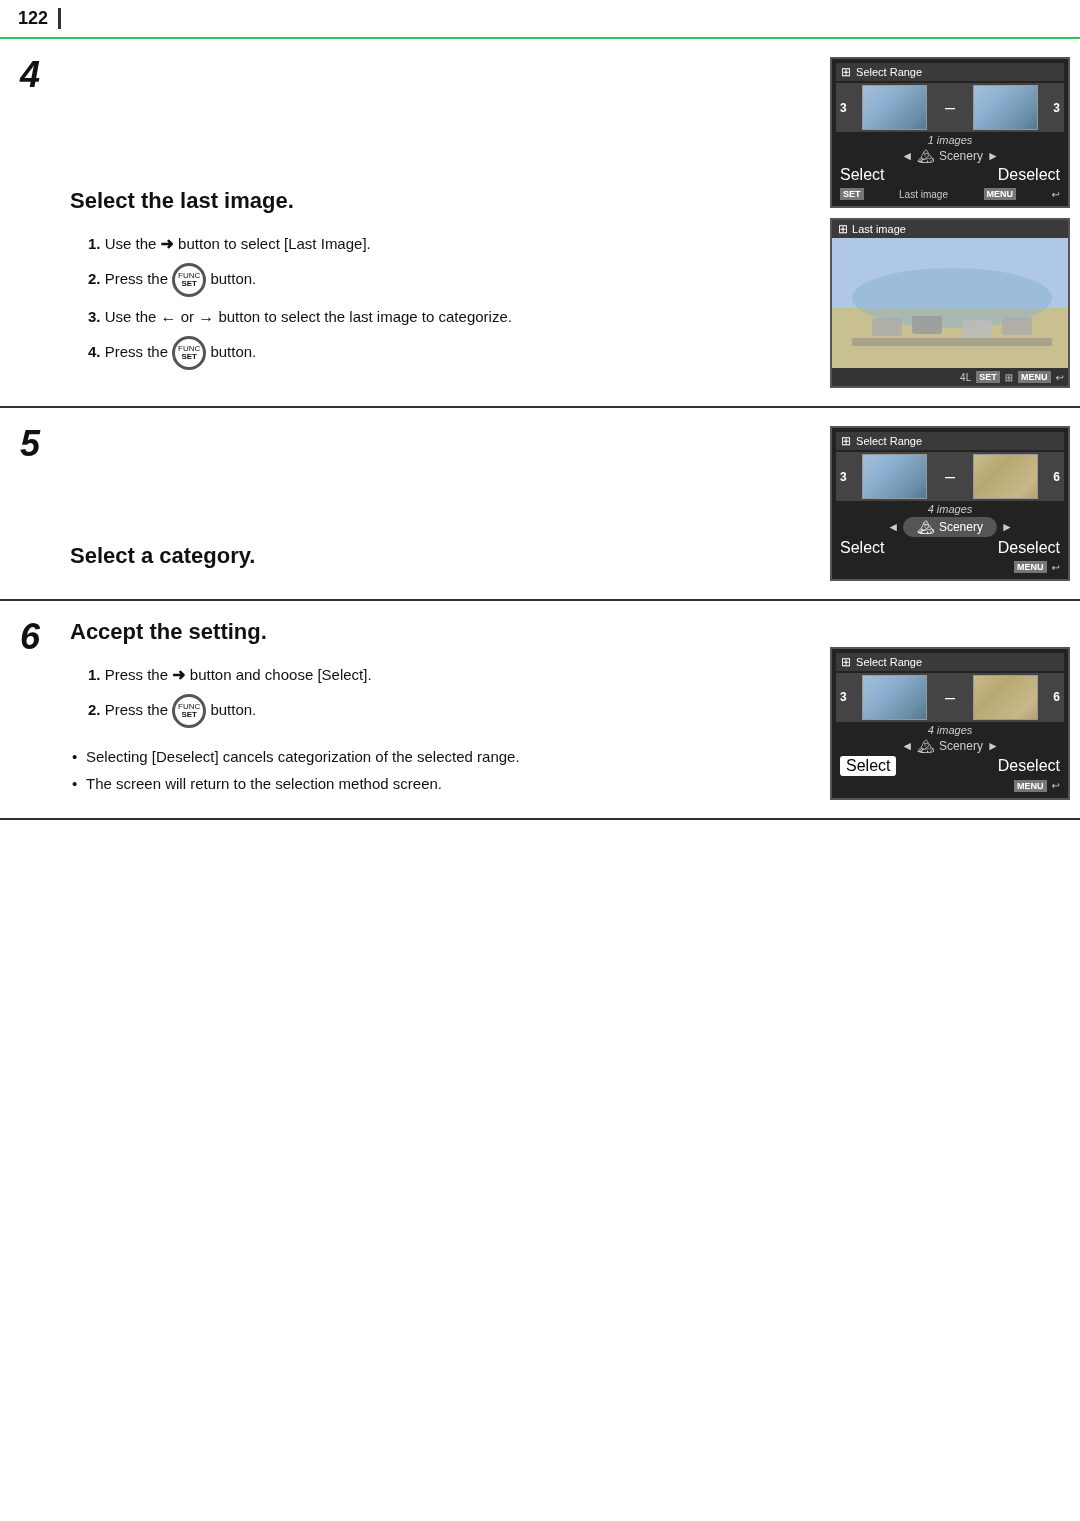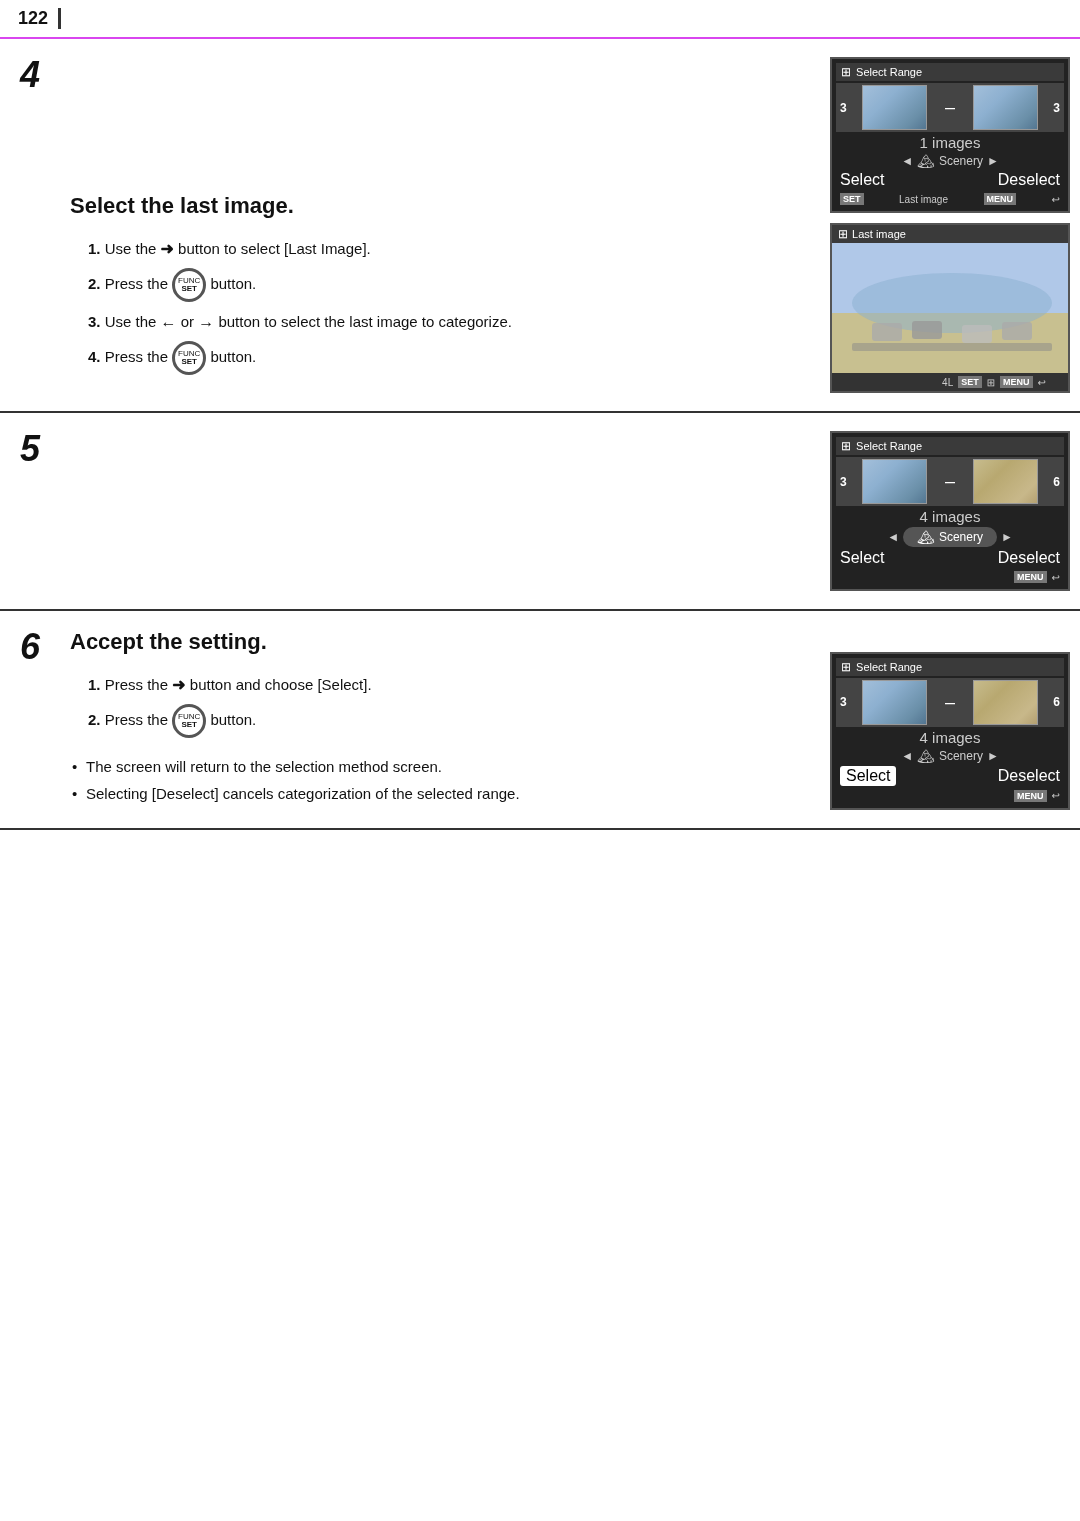--- a/index.html
+++ b/index.html
@@ -8,21 +8,21 @@
       font-family: Arial, sans-serif;
       font-size: 15px;
       color: #111;
       width: 1080px;
       min-height: 1521px;
     }
     .page-num {
       font-size: 18px;
       font-weight: bold;
       padding: 8px 18px;
-      border-bottom: 2px solid #d946ef;
+      border-bottom: 2px solid #22c55e;
       display: flex;
       align-items: center;
     }
     .page-num span {
       border-right: 3px solid #333;
       padding-right: 10px;
       margin-right: 6px;
     }
 
     .section {
@@ -178,23 +178,24 @@
       padding: 0 3px;
     }
     .cam-screen .num-label {
       color: #fff;
       font-size: 12px;
       font-weight: bold;
     }
 
     .cam-screen .images-count {
       text-align: center;
-      font-size: 15px;
+      font-size: 11px;
       color: #ccc;
       margin: 2px 0;
+      font-style: italic;
     }
 
     .cam-screen .category-row {
       display: flex;
       align-items: center;
       justify-content: center;
       gap: 4px;
       margin: 2px 0;
       font-size: 12px;
       color: #ccc;
@@ -401,38 +402,39 @@
             <rect y="70" width="240" height="60" fill="#c8c090"></rect>
             <ellipse cx="120" cy="60" rx="100" ry="30" fill="#8ab0d0" opacity="0.5"></ellipse>
 
             <rect x="40" y="80" width="30" height="18" rx="3" fill="#aaa" opacity="0.8"></rect>
             <rect x="80" y="78" width="30" height="18" rx="3" fill="#999" opacity="0.8"></rect>
             <rect x="130" y="82" width="30" height="18" rx="3" fill="#bbb" opacity="0.8"></rect>
             <rect x="170" y="79" width="30" height="18" rx="3" fill="#aaa" opacity="0.8"></rect>
             <rect x="20" y="100" width="200" height="8" rx="2" fill="#888" opacity="0.5"></rect>
           </svg>
         </div>
-        <div class="bottom-bar" style="display:flex;justify-content:flex-end;gap:5px;padding:3px 22px;background:#333;">
+        <div class="bottom-bar" style="display:flex;justify-content:flex-end;gap:5px;padding:3px 4px;background:#333;">
           <span style="color:#ccc;font-size:10px;">4L</span>
           <span style="background:#777;color:#fff;padding:1px 3px;font-size:9px;font-weight:bold;">SET</span>
           <span style="font-size:10px;color:#ccc;">⊞</span>
           <span style="background:#777;color:#fff;padding:1px 3px;font-size:9px;font-weight:bold;">MENU</span>
           <span style="color:#ccc;font-size:10px;">↩</span>
         </div>
       </div>
     </div>
   </div>
 </div>
 
 <div class="section">
   <div class="section-number">
     <em>5</em>
   </div>
   <div class="section-inner">
     <div class="section-content">
+      <div class="section-title">Select a category.</div>
     </div>
     <div class="section-screenshot">
 
       <div class="cam-screen">
         <div class="screen-title-bar">
           <span style="font-size:12px;">⊞</span>
           <span>Select Range</span>
         </div>
         <div class="image-strip">
           <span class="num-label">3</span>
@@ -485,22 +487,22 @@
           <span class="func-btn">
             <span class="func-inner">
               <span class="func-top">FUNC</span>
               <span class="func-bottom">SET</span>
             </span>
           </span>
           button.
         </li>
       </ul>
       <ul class="bullet-list">
+        <li>Selecting [Deselect] cancels categorization of the selected range.</li>
         <li>The screen will return to the selection method screen.</li>
-        <li>Selecting [Deselect] cancels categorization of the selected range.</li>
       </ul>
     </div>
     <div class="section-screenshot">
 
       <div class="cam-screen">
         <div class="screen-title-bar">
           <span style="font-size:12px;">⊞</span>
           <span>Select Range</span>
         </div>
         <div class="image-strip">

